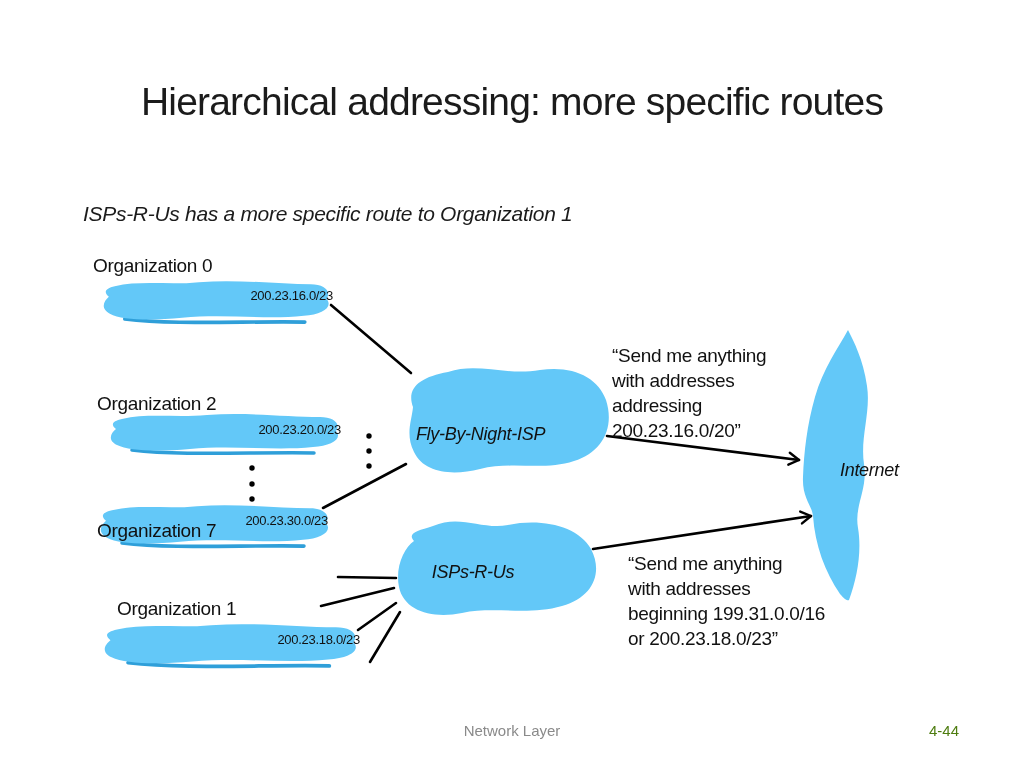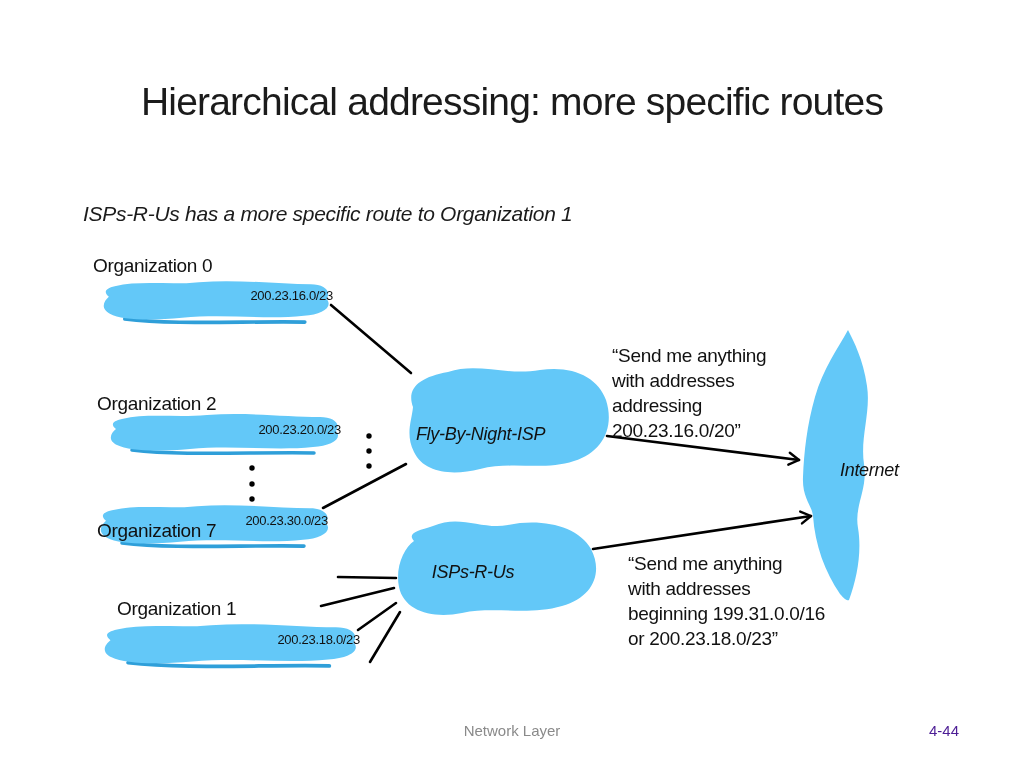--- a/index.html
+++ b/index.html
@@ -12,21 +12,21 @@
     left:0;right:0;top:80px;text-align:center;
     font-size:39px;letter-spacing:-0.8px;color:#1b1b1b;white-space:nowrap;
   }
   .subtitle{left:83px;top:202px;font-size:21px;letter-spacing:-0.3px;color:#1b1b1b;white-space:nowrap;font-style:italic;}
   .org-label{font-size:19px;letter-spacing:-0.3px;white-space:nowrap;}
   .org-address{font-size:13px;letter-spacing:-0.3px;text-align:right;white-space:nowrap;}
   .cloud-label{font-size:18px;letter-spacing:-0.3px;text-align:center;white-space:nowrap;font-style:italic;}
   .announce{font-size:19px;letter-spacing:-0.3px;line-height:25px;white-space:nowrap;}
   .announce span{display:block;}
   .footer-center{left:0;right:0;top:722px;text-align:center;font-size:15px;color:#8a8a8a;}
-  .footer-page{left:929px;top:722px;font-size:15px;color:#4c1d95;white-space:nowrap;}
+  .footer-page{left:929px;top:722px;font-size:15px;color:#4d7c0f;white-space:nowrap;}
   svg.layer{position:absolute;left:0;top:0;}
 </style>
 </head>
 <body>
 
 <div class="slide">
 
   <svg class="layer" width="1024" height="768" viewBox="0 0 1024 768">
     <defs>
       <marker id="arrowhead" markerUnits="userSpaceOnUse" markerWidth="20" markerHeight="20" refX="13" refY="9" orient="auto">

